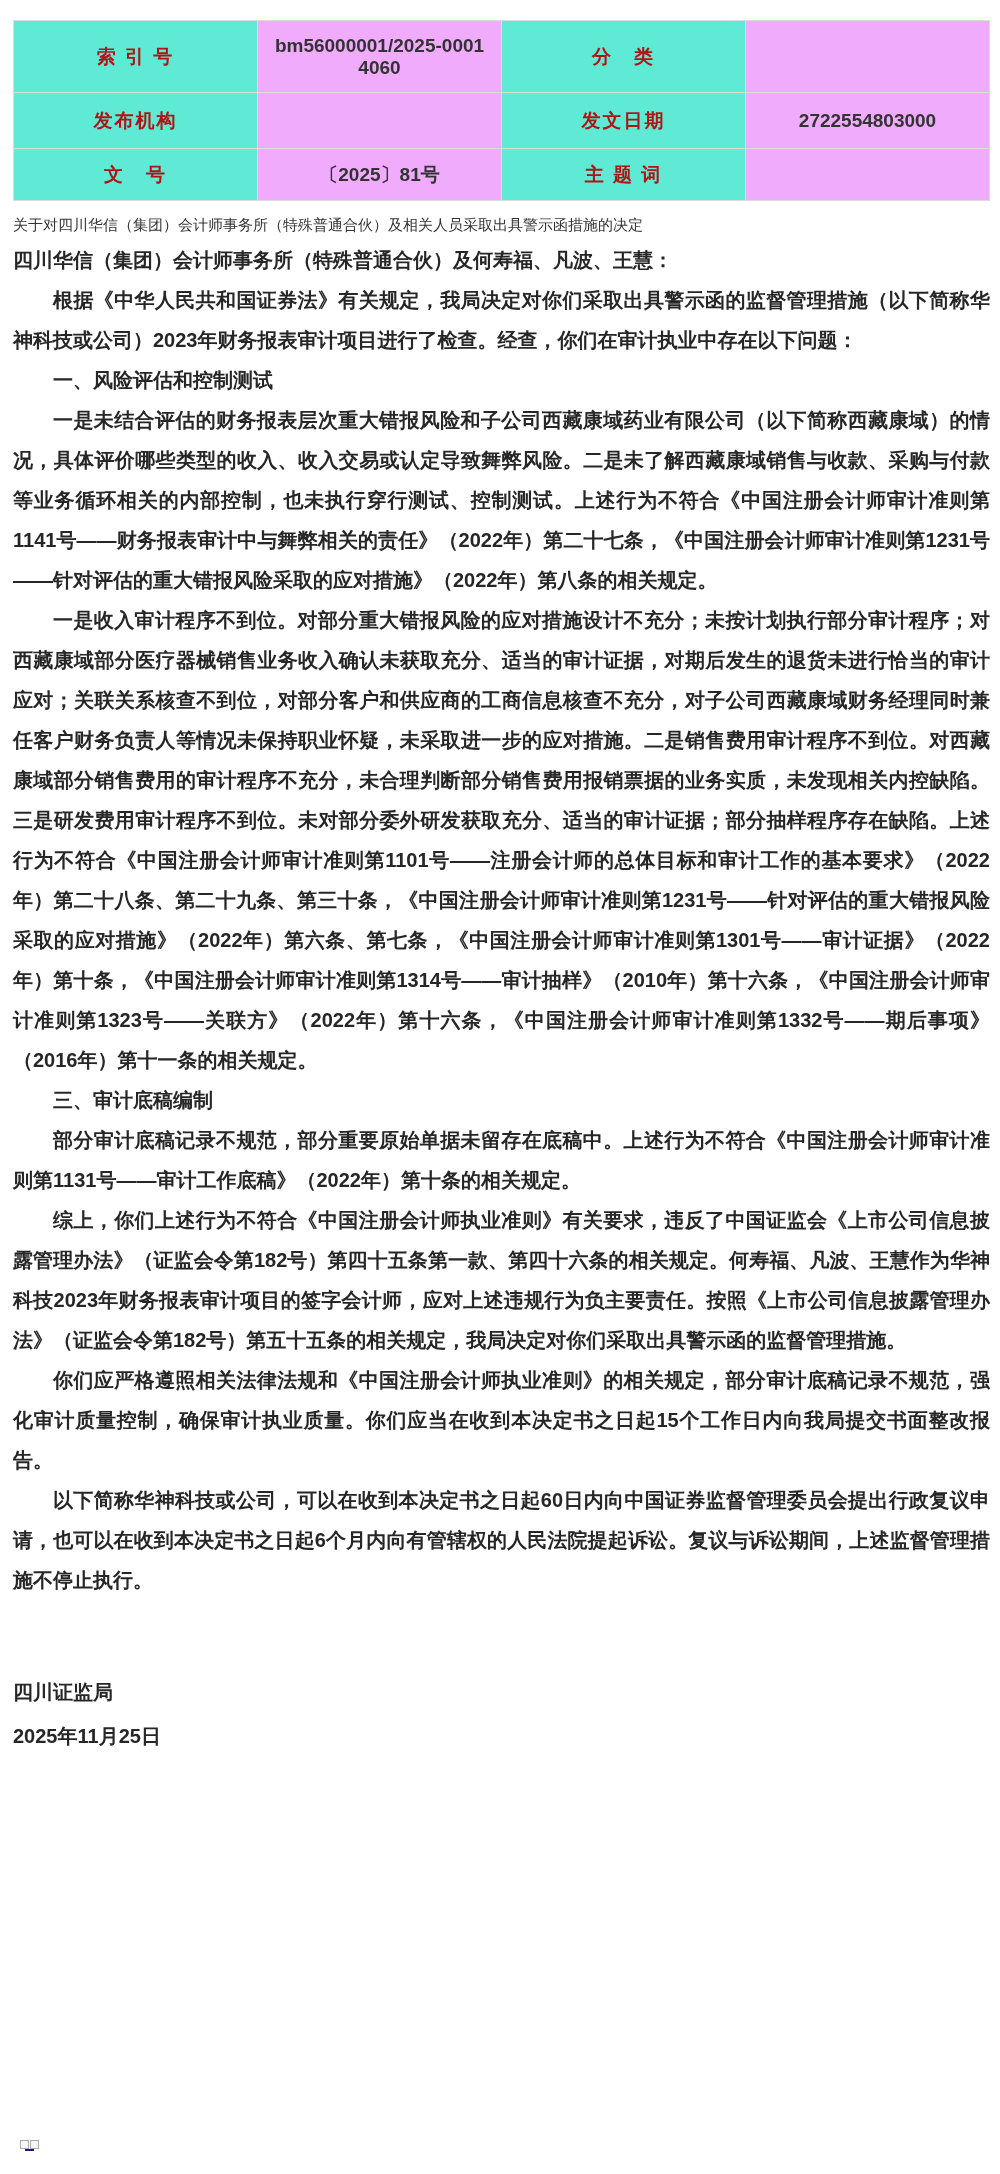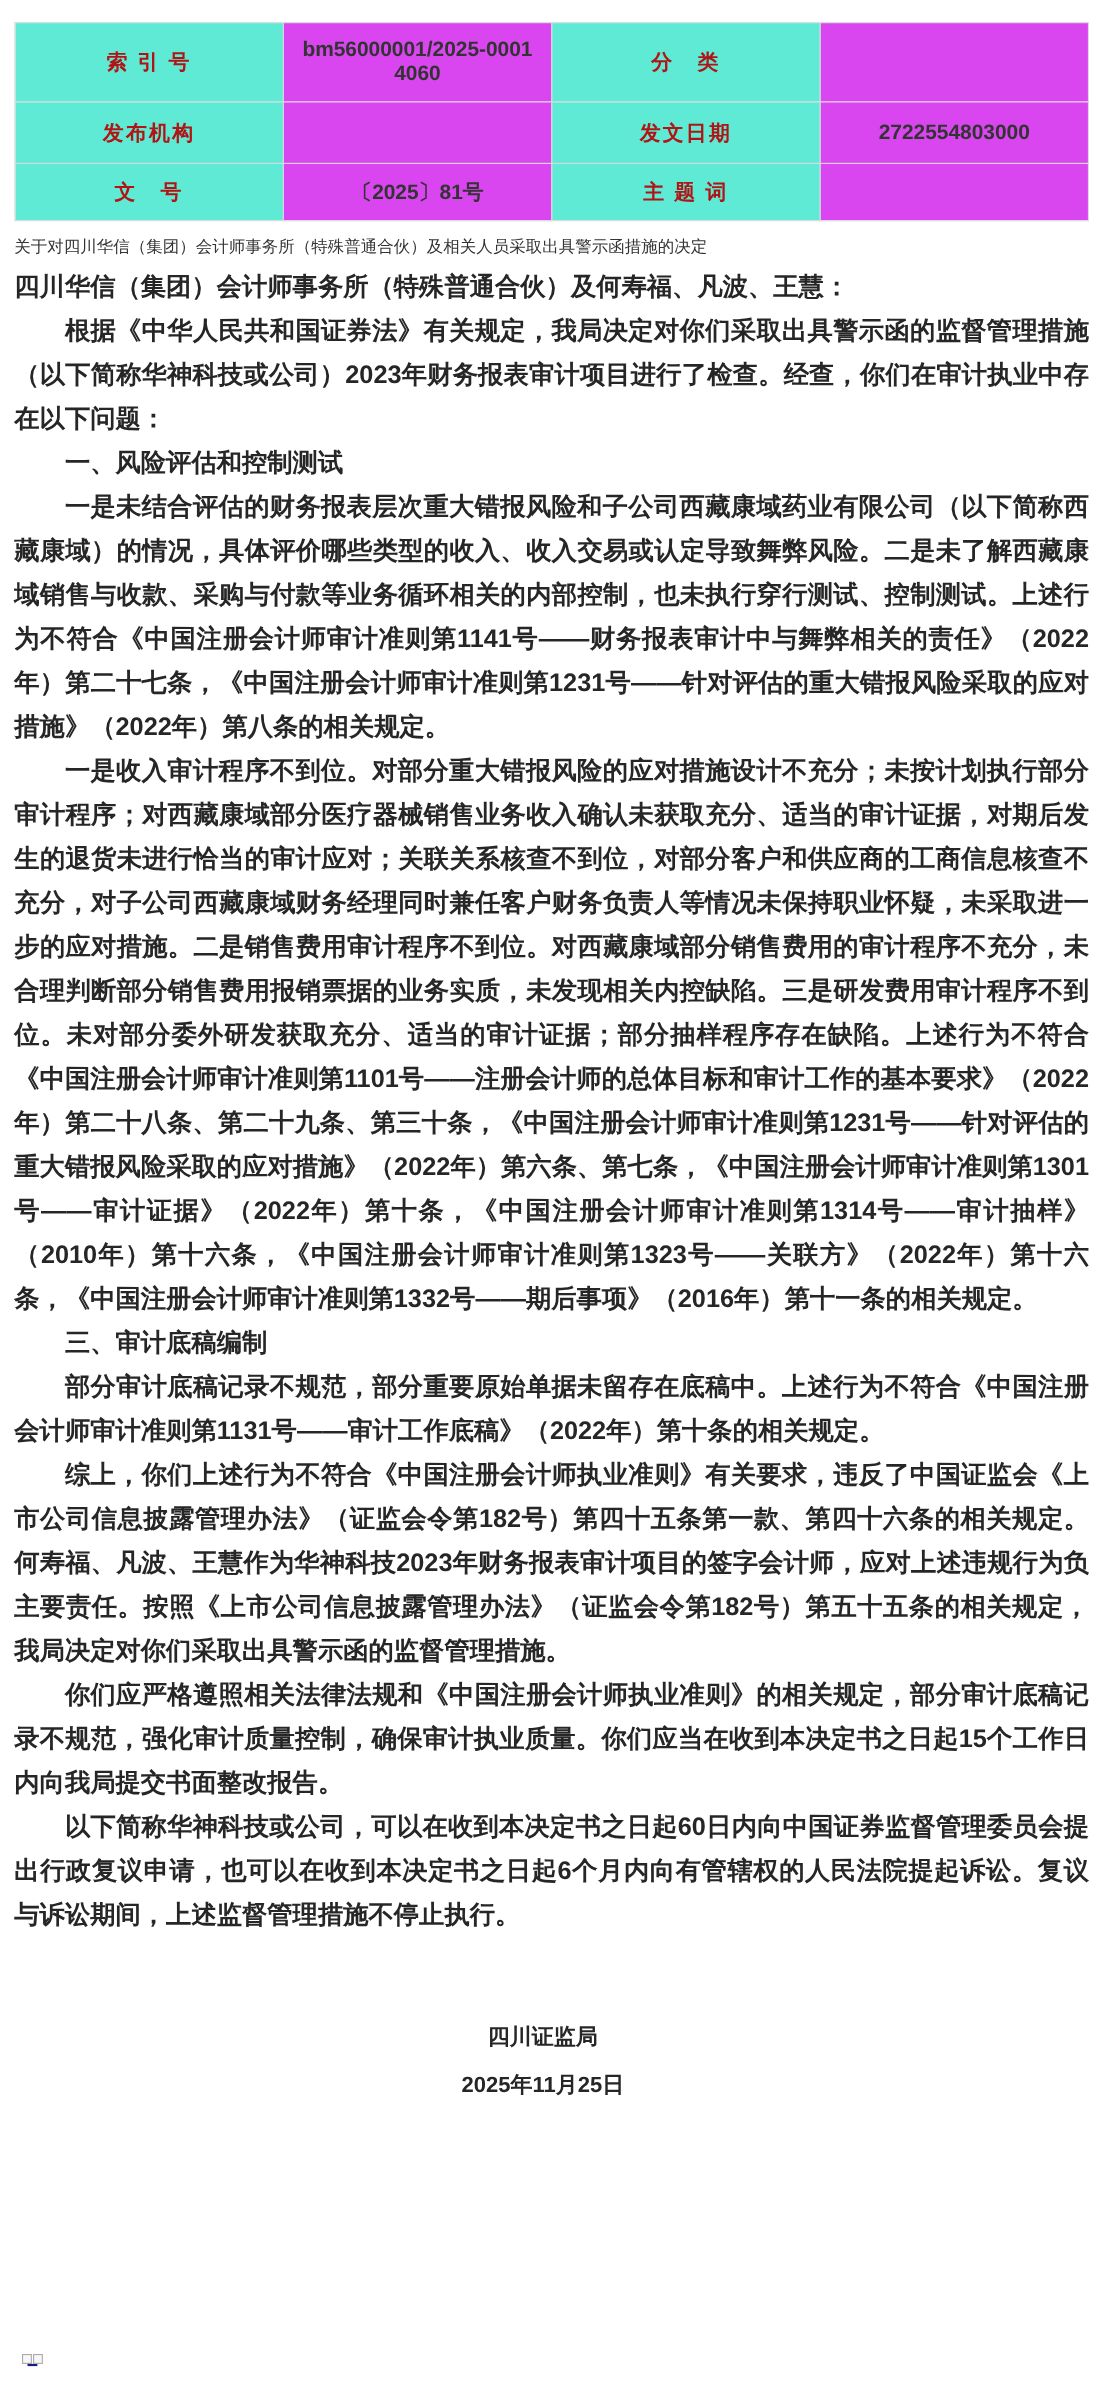--- a/index.html
+++ b/index.html
@@ -31,51 +31,51 @@
     font-size: 19px;
     padding: 4px 12px;
     word-break: break-all;
   }
   td.cell-label {
     background: #5eead4;
     color: #b11414;
     letter-spacing: 2px;
   }
   td.cell-value {
-    background: #d946ef;
+    background: #f0abfc;
     color: #333333;
   }
   tr.row-1 { height: 72px; }
   tr.row-2 { height: 56px; }
   tr.row-3 { height: 76px; }
   tr.row-4 { height: 52px; }
 
   
   .doc-title-line {
     margin-top: 13px;
     font-size: 15px;
     font-weight: 400;
     color: #333333;
     line-height: 22px;
   }
   .doc-body {
     margin-top: 4px;
-    font-size: 23px;
+    font-size: 20px;
     font-weight: 700;
     color: #262626;
     line-height: 40px;
     text-align: justify;
   }
   .doc-body p { margin: 0; }
   p.indent { text-indent: 2em; }
 
   .signature-block {
     margin-top: 70px;
     padding-right: 16px;
-    text-align: center;
+    text-align: left;
     font-size: 20px;
     font-weight: 700;
     color: #262626;
     line-height: 44px;
   }
 
   
   .broken-images {
     position: absolute;
     left: 20px;

